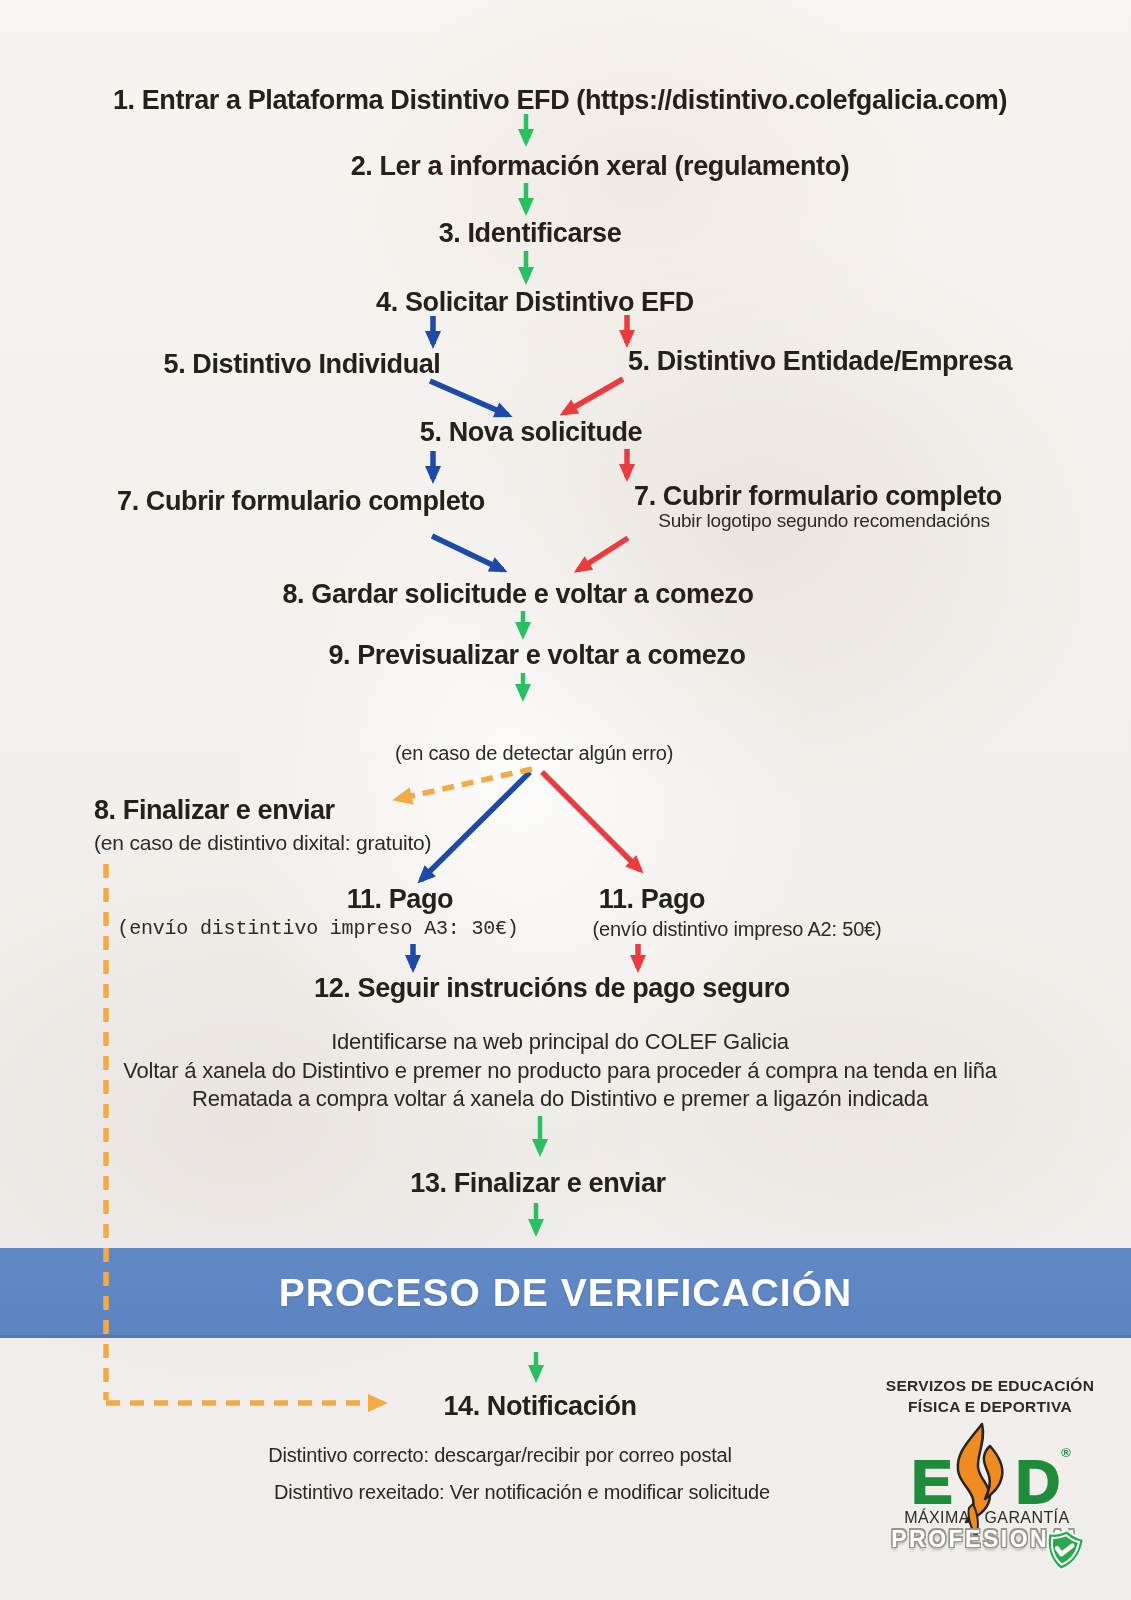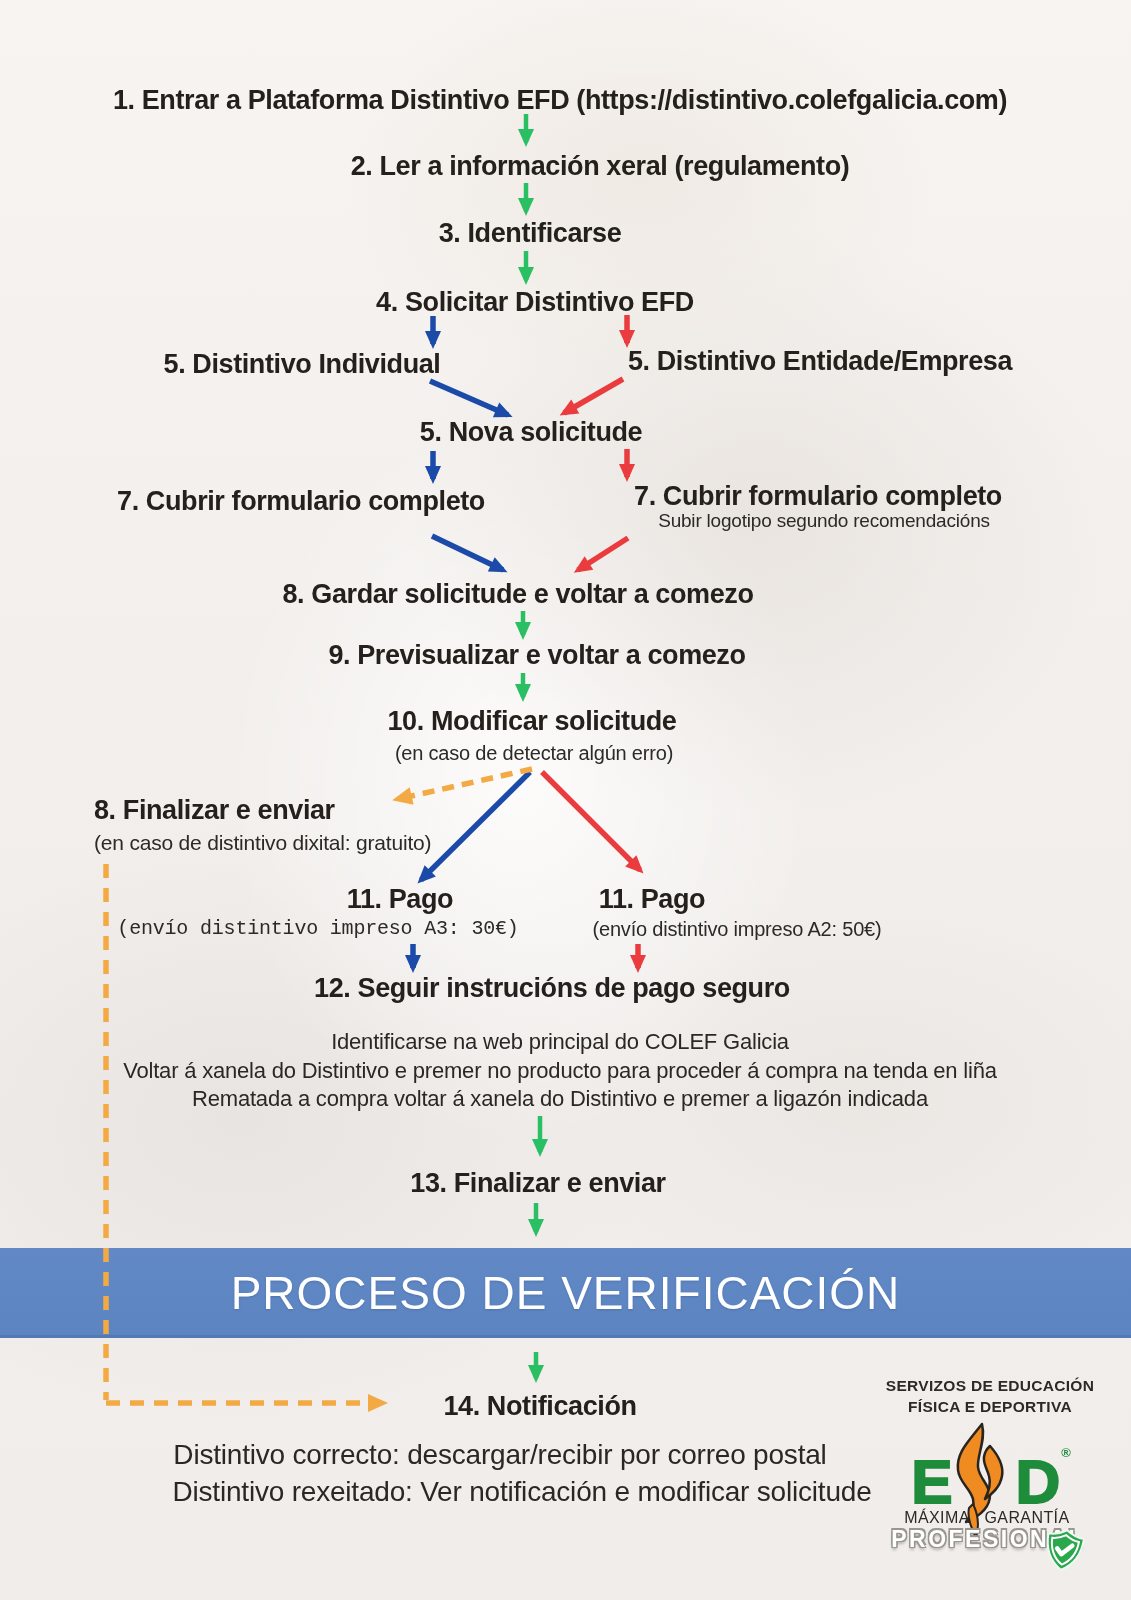--- a/index.html
+++ b/index.html
@@ -13,30 +13,30 @@
       radial-gradient(600px 420px at 240px 1120px, rgba(224,218,214,.5), rgba(224,218,214,0) 70%),
       radial-gradient(500px 300px at 860px 1100px, rgba(229,223,218,.5), rgba(229,223,218,0) 70%),
       linear-gradient(180deg,#f7f4f1 0%,#f2efec 40%,#f0edeb 100%);
   }
   .node{position:absolute;transform:translate(-50%,-50%);white-space:nowrap;text-align:center;}
   .node.left-anchor{transform:translate(0,-50%);text-align:left;}
   .h{font-weight:700;font-size:27px;letter-spacing:-0.4px;color:#24211d;}
   .sub{font-weight:400;font-size:20px;letter-spacing:-0.2px;color:#2c2a26;}
   .sub-sm{font-weight:400;font-size:19px;letter-spacing:-0.2px;color:#2c2a26;}
   .body-line{font-weight:400;font-size:22px;letter-spacing:-0.2px;color:#2a2824;}
-  .note{font-weight:400;font-size:28px;letter-spacing:-0.2px;color:#2a2824;}
+  .note{font-weight:400;font-size:20px;letter-spacing:-0.2px;color:#2a2824;}
   .arrows{position:absolute;left:0;top:0;z-index:2;}
   .banner{
     position:absolute;left:0;top:1248px;width:1131px;height:90px;z-index:1;
     background:linear-gradient(180deg,#6289c5 0%,#5b84c1 100%);
     display:flex;align-items:center;justify-content:center;
     box-shadow:inset 0 -3px 0 rgba(30,50,90,.12);
   }
   .banner-title{
-    font-weight:400;font-size:46px;color:#ffffff;letter-spacing:1px;
+    font-weight:700;font-size:39px;color:#ffffff;letter-spacing:1px;
     text-shadow:0 1px 2px rgba(40,60,100,.25);
   }
   
   .logo-tag{position:absolute;transform:translate(-50%,-50%);font-weight:700;font-size:15.5px;
     letter-spacing:.3px;color:#2b2a26;white-space:nowrap;z-index:3;}
   .efd-letter{position:absolute;transform:translate(-50%,-50%);font-weight:700;font-size:62px;
     color:#1f8c3b;-webkit-text-stroke:2px #1f8c3b;letter-spacing:-2px;z-index:3;}
   .reg-mark{position:absolute;transform:translate(-50%,-50%);font-weight:700;font-size:13px;color:#1f8c3b;z-index:4;}
   .logo-small{position:absolute;transform:translate(-50%,-50%);font-weight:400;font-size:16px;
     letter-spacing:.4px;color:#2b2a26;white-space:nowrap;z-index:4;}
@@ -106,21 +106,20 @@
 
   <div class="node h" style="left:531px;top:432px;">5. Nova solicitude</div>
 
   <div class="node h" style="left:301px;top:501px;">7. Cubrir formulario completo</div>
   <div class="node h" style="left:818px;top:496px;">7. Cubrir formulario completo</div>
   <div class="node sub-sm" style="left:824px;top:521px;">Subir logotipo segundo recomendacións</div>
 
   <div class="node h" style="left:518px;top:594px;">8. Gardar solicitude e voltar a comezo</div>
   <div class="node h" style="left:537px;top:655px;">9. Previsualizar e voltar a comezo</div>
 
-  <div class="node h" style="left:532px;top:721px;">10. Modificar solicitude</div>
   <div class="node sub" style="left:534px;top:753px;">(en caso de detectar algún erro)</div>
 
   <div class="node h left-anchor" style="left:94px;top:810px;">8. Finalizar e enviar</div>
   <div class="node sub left-anchor" style="left:94px;top:843px;font-size:21px;">(en caso de distintivo dixital: gratuito)</div>
 
   <div class="node h" style="left:400px;top:899px;">11. Pago</div>
   <div class="node sub" style="left:318px;top:928px;font-family:Liberation Mono, monospace;">(envío distintivo impreso A3: 30€)</div>
 
   <div class="node h" style="left:652px;top:899px;">11. Pago</div>
   <div class="node sub" style="left:737px;top:929px;">(envío distintivo impreso A2: 50€)</div>

